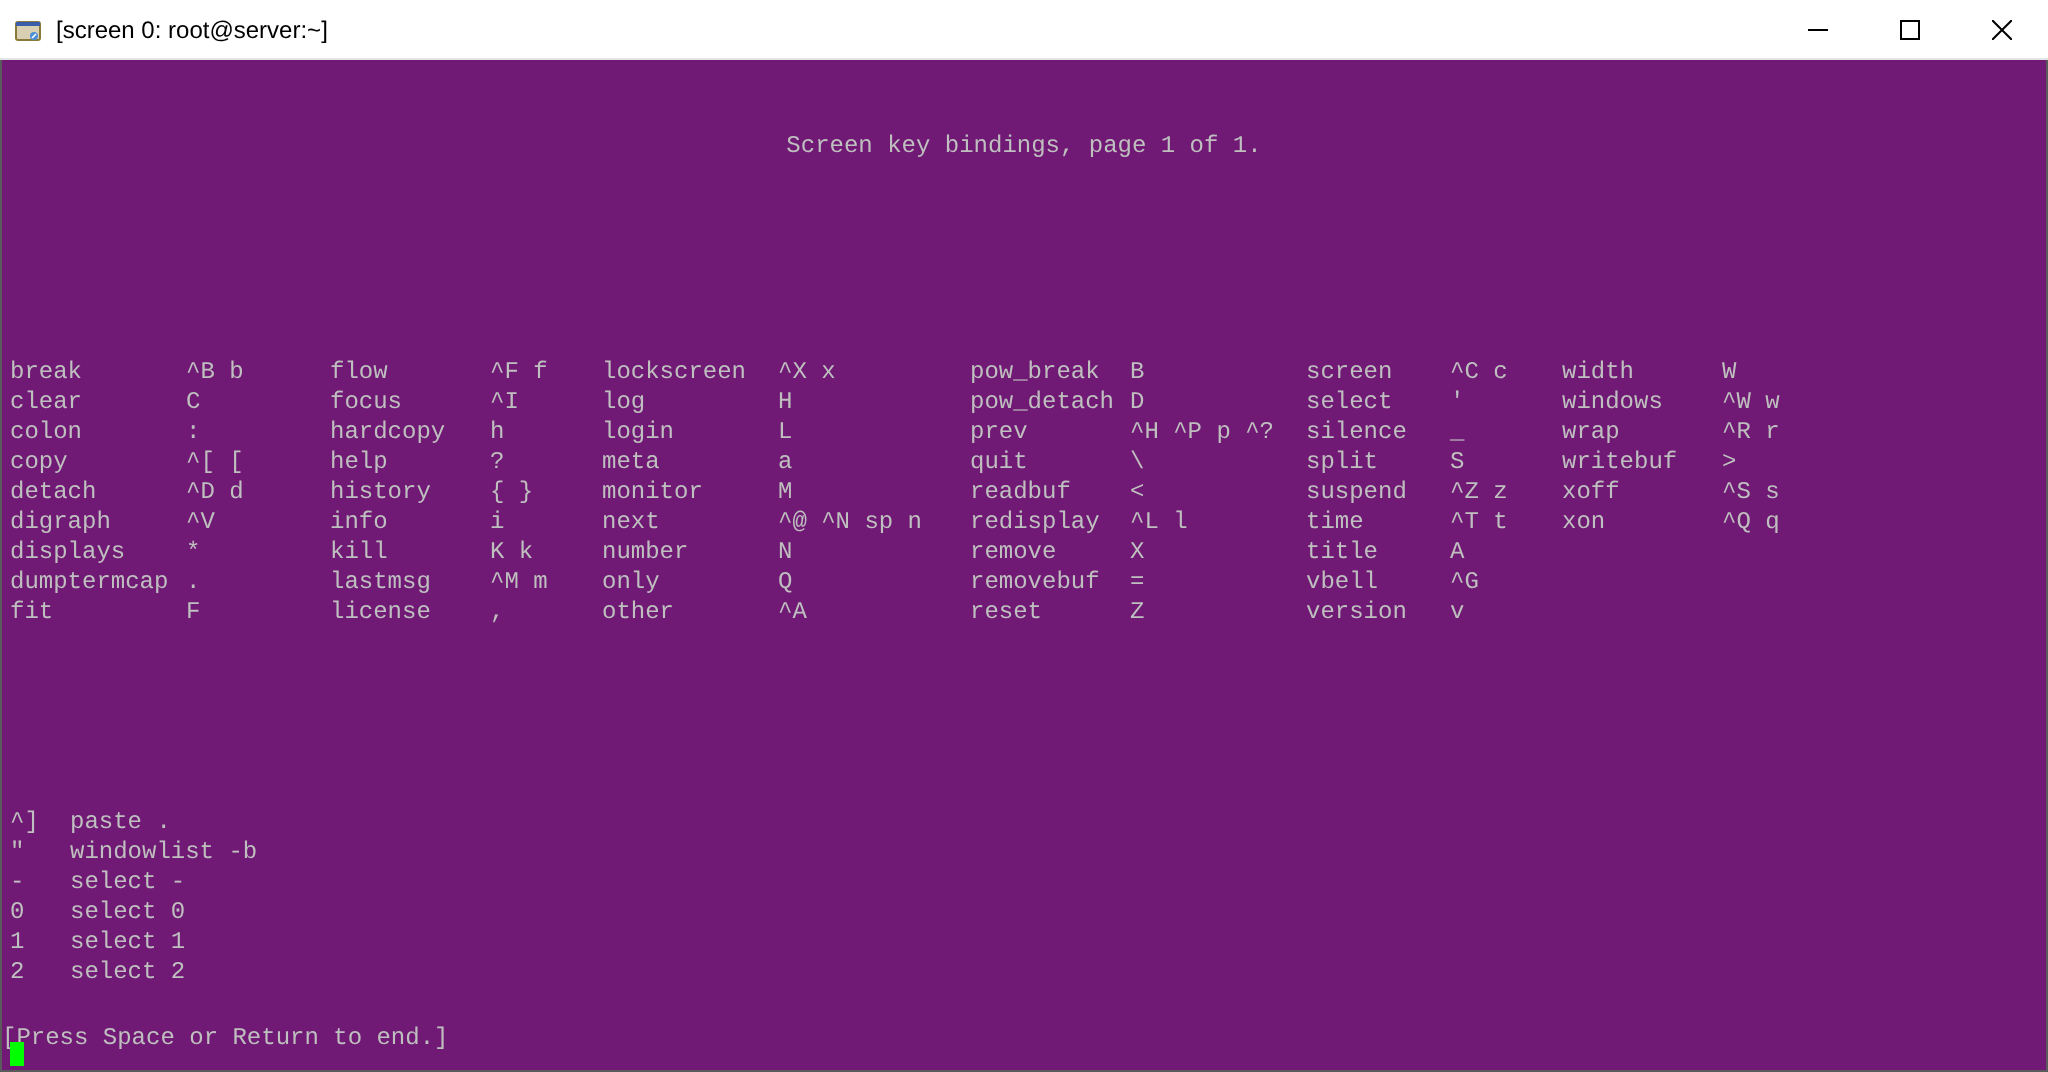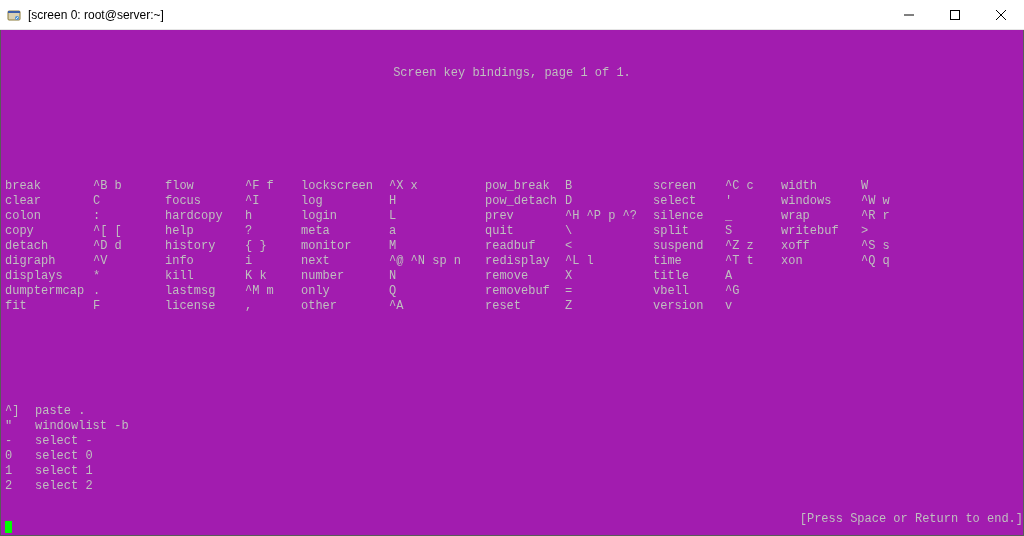--- a/index.html
+++ b/index.html
@@ -34,42 +34,42 @@
   .winbtn {
     width: 46px;
     height: 30px;
     display: flex;
     align-items: center;
     justify-content: center;
     color: #000;
   }
   .terminal {
     flex: 1;
-    background: #a21caf;
+    background: #701a75;
     color: #bfbfbf;
     font-family: Consolas, "Courier New", monospace;
     font-size: 12px;
     line-height: 15px;
     padding: 6px 4px 0 4px;
     white-space: pre;
     overflow: hidden;
     position: relative;
     border: 1px solid #5a5a5a;
     border-top: none;
   }
   .hdr { text-align: center; }
   .tbl { margin-top: 8px; }
   .row { display: flex; }
   .key-row { display:block; }
   .k1 { display:inline-block; width: 30px; }
   .footer {
-    text-align: right;
+    text-align: left;
     position: absolute;
     bottom: 8px;
-    left: 0; right: 0; margin-left: 28px;
+    left: 0; right: 0;
   }
   .cursor {
     position: absolute;
     left: 4px;
     bottom: 2px;
     width: 7px; height: 12px;
     background: #00ff00;
   }
 </style>
 </head>

